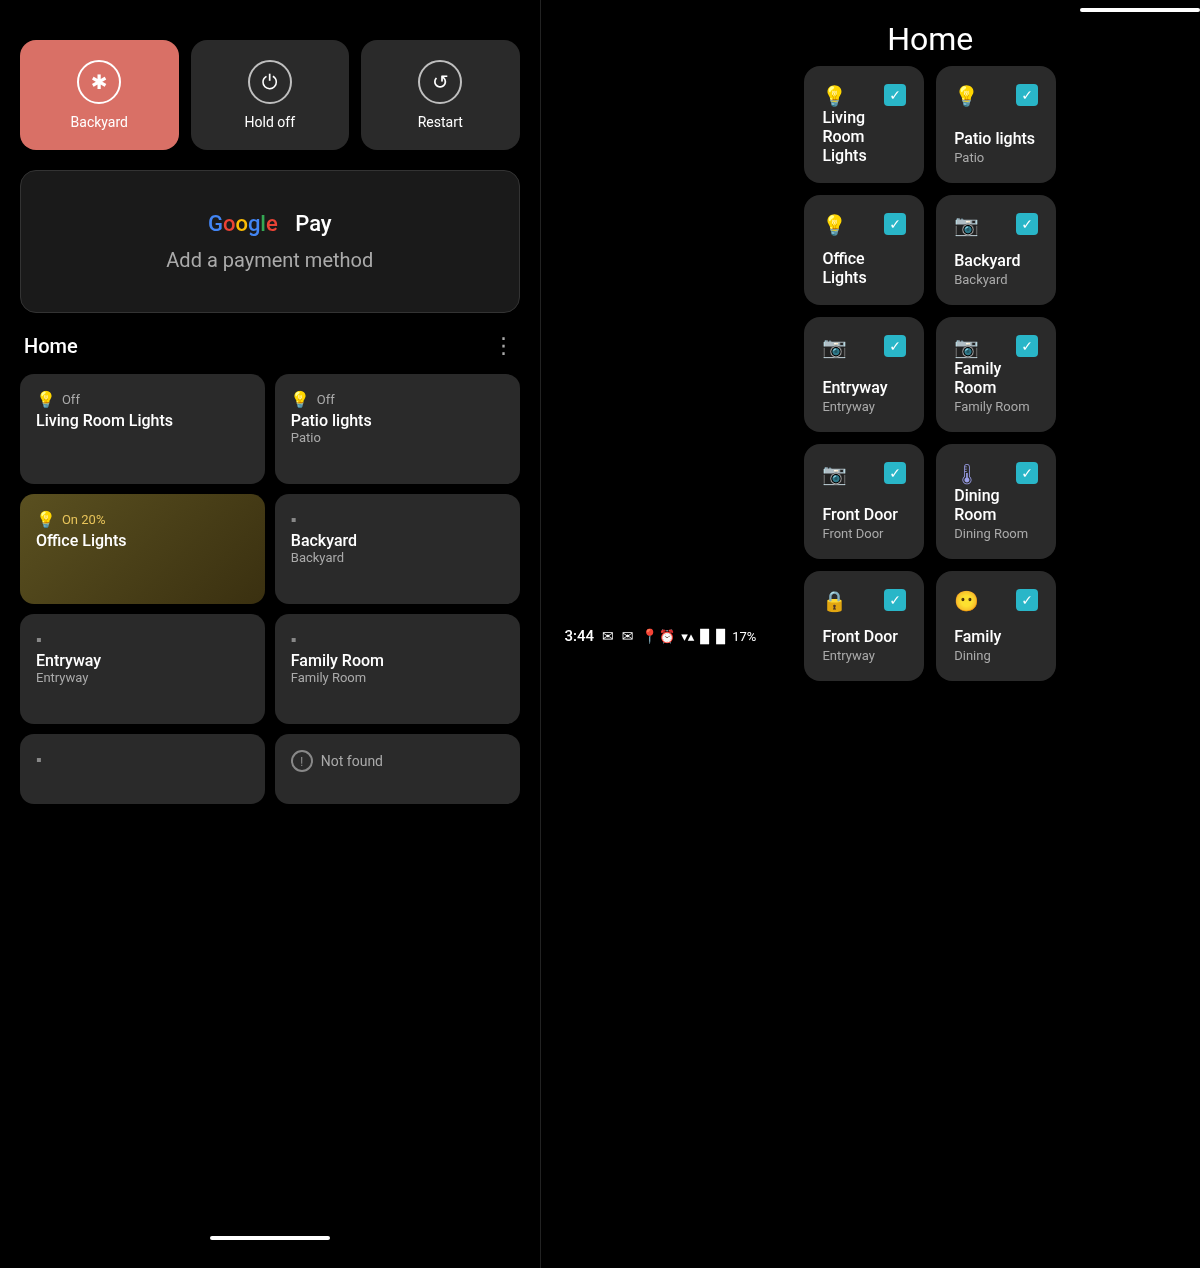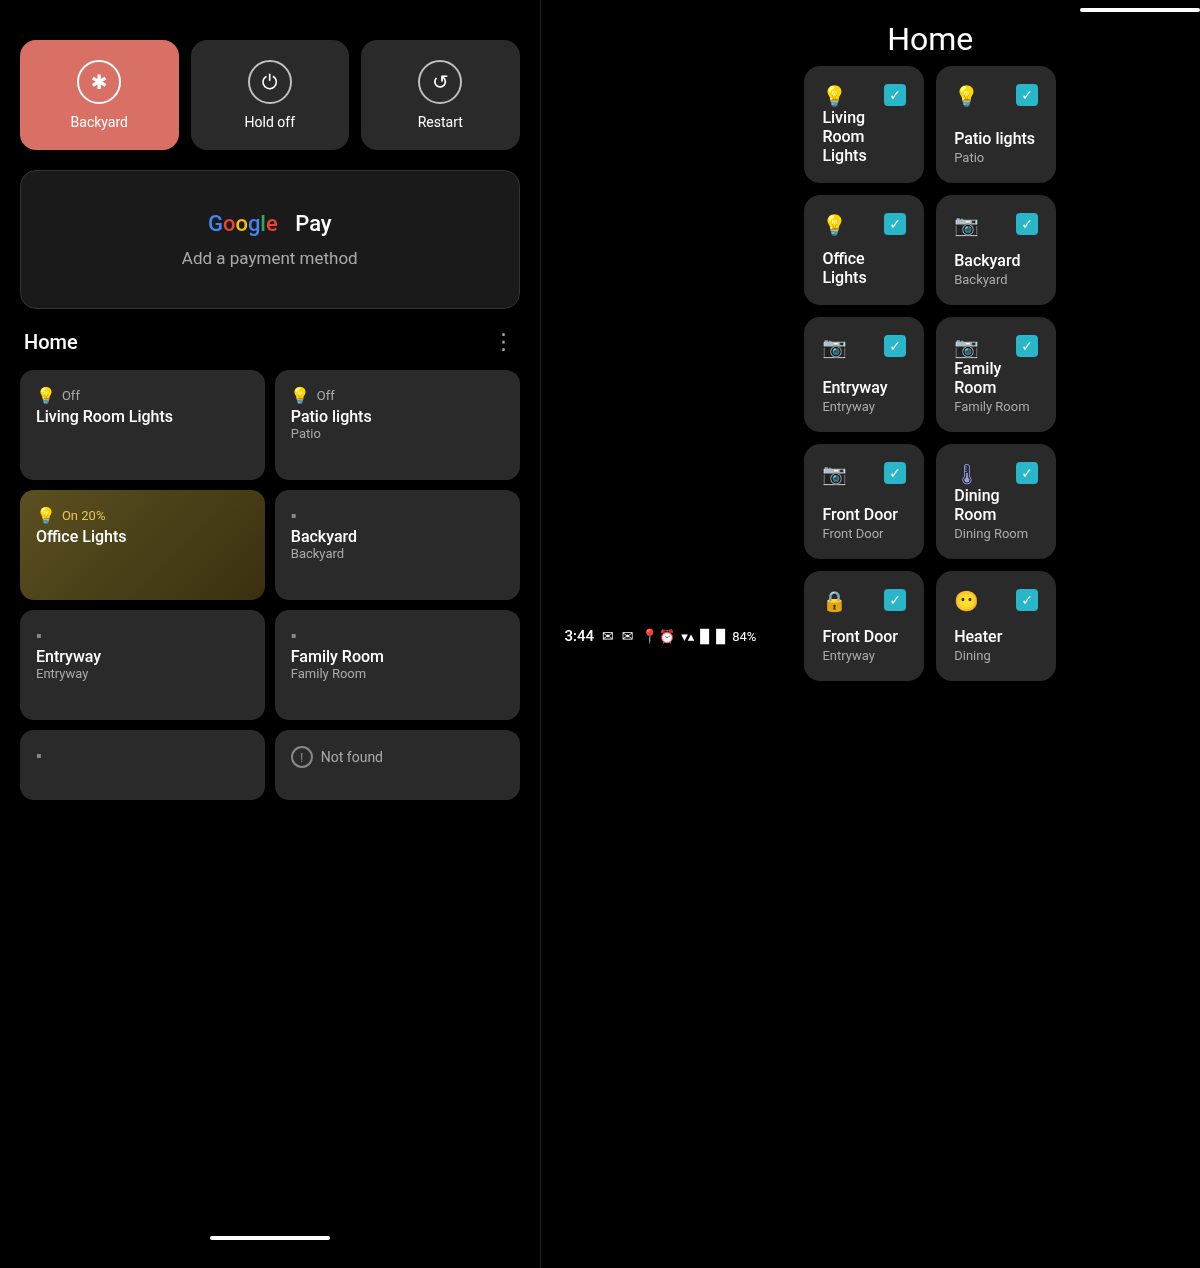--- a/index.html
+++ b/index.html
@@ -82,21 +82,21 @@
       font-weight: 500;
     }
 
     .g-blue { color: #4285F4; }
     .g-red { color: #EA4335; }
     .g-yellow { color: #FBBC05; }
     .g-green { color: #34A853; }
 
     .gpay-sub {
       color: #aaa;
-      font-size: 17px;
+      font-size: 20px;
     }
 
     .home-section {
       flex: 1;
     }
 
     .home-header {
       display: flex;
       align-items: center;
       justify-content: space-between;
@@ -441,21 +441,21 @@
       <span>3:44</span>
       <span style="font-size:14px;">✉</span>
       <span style="font-size:14px;">✉</span>
       <span style="font-size:14px;">📍</span>
     </div>
     <div class="status-right">
       <span>⏰</span>
       <span>▾▴</span>
       <span>▉</span>
       <span>▉</span>
-      <span>84%</span>
+      <span>17%</span>
     </div>
   </div>
 
   <div class="right-content">
     <h1 class="right-home-title">Home</h1>
 
     <div class="right-device-grid">
 
       <div class="right-device-card">
         <div class="card-top">
@@ -553,21 +553,21 @@
           <div class="card-sub">Entryway</div>
         </div>
       </div>
 
       <div class="right-device-card">
         <div class="card-top">
           <span style="font-size:20px; color:#9b9fe8;">😶</span>
           <div class="checkbox-teal">✓</div>
         </div>
         <div class="card-bottom">
-          <div class="card-name">Heater</div>
+          <div class="card-name">Family</div>
           <div class="card-sub">Dining</div>
         </div>
       </div>
 
     </div>
   </div>
 
   <div class="nav-indicator"></div>
 </div>
 

